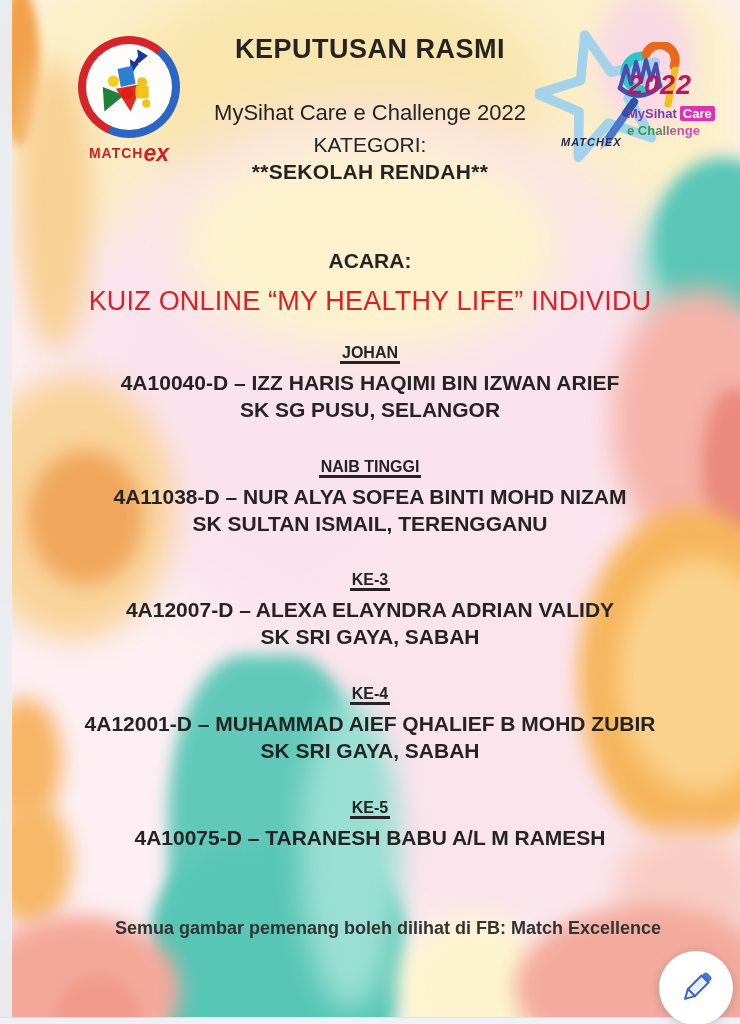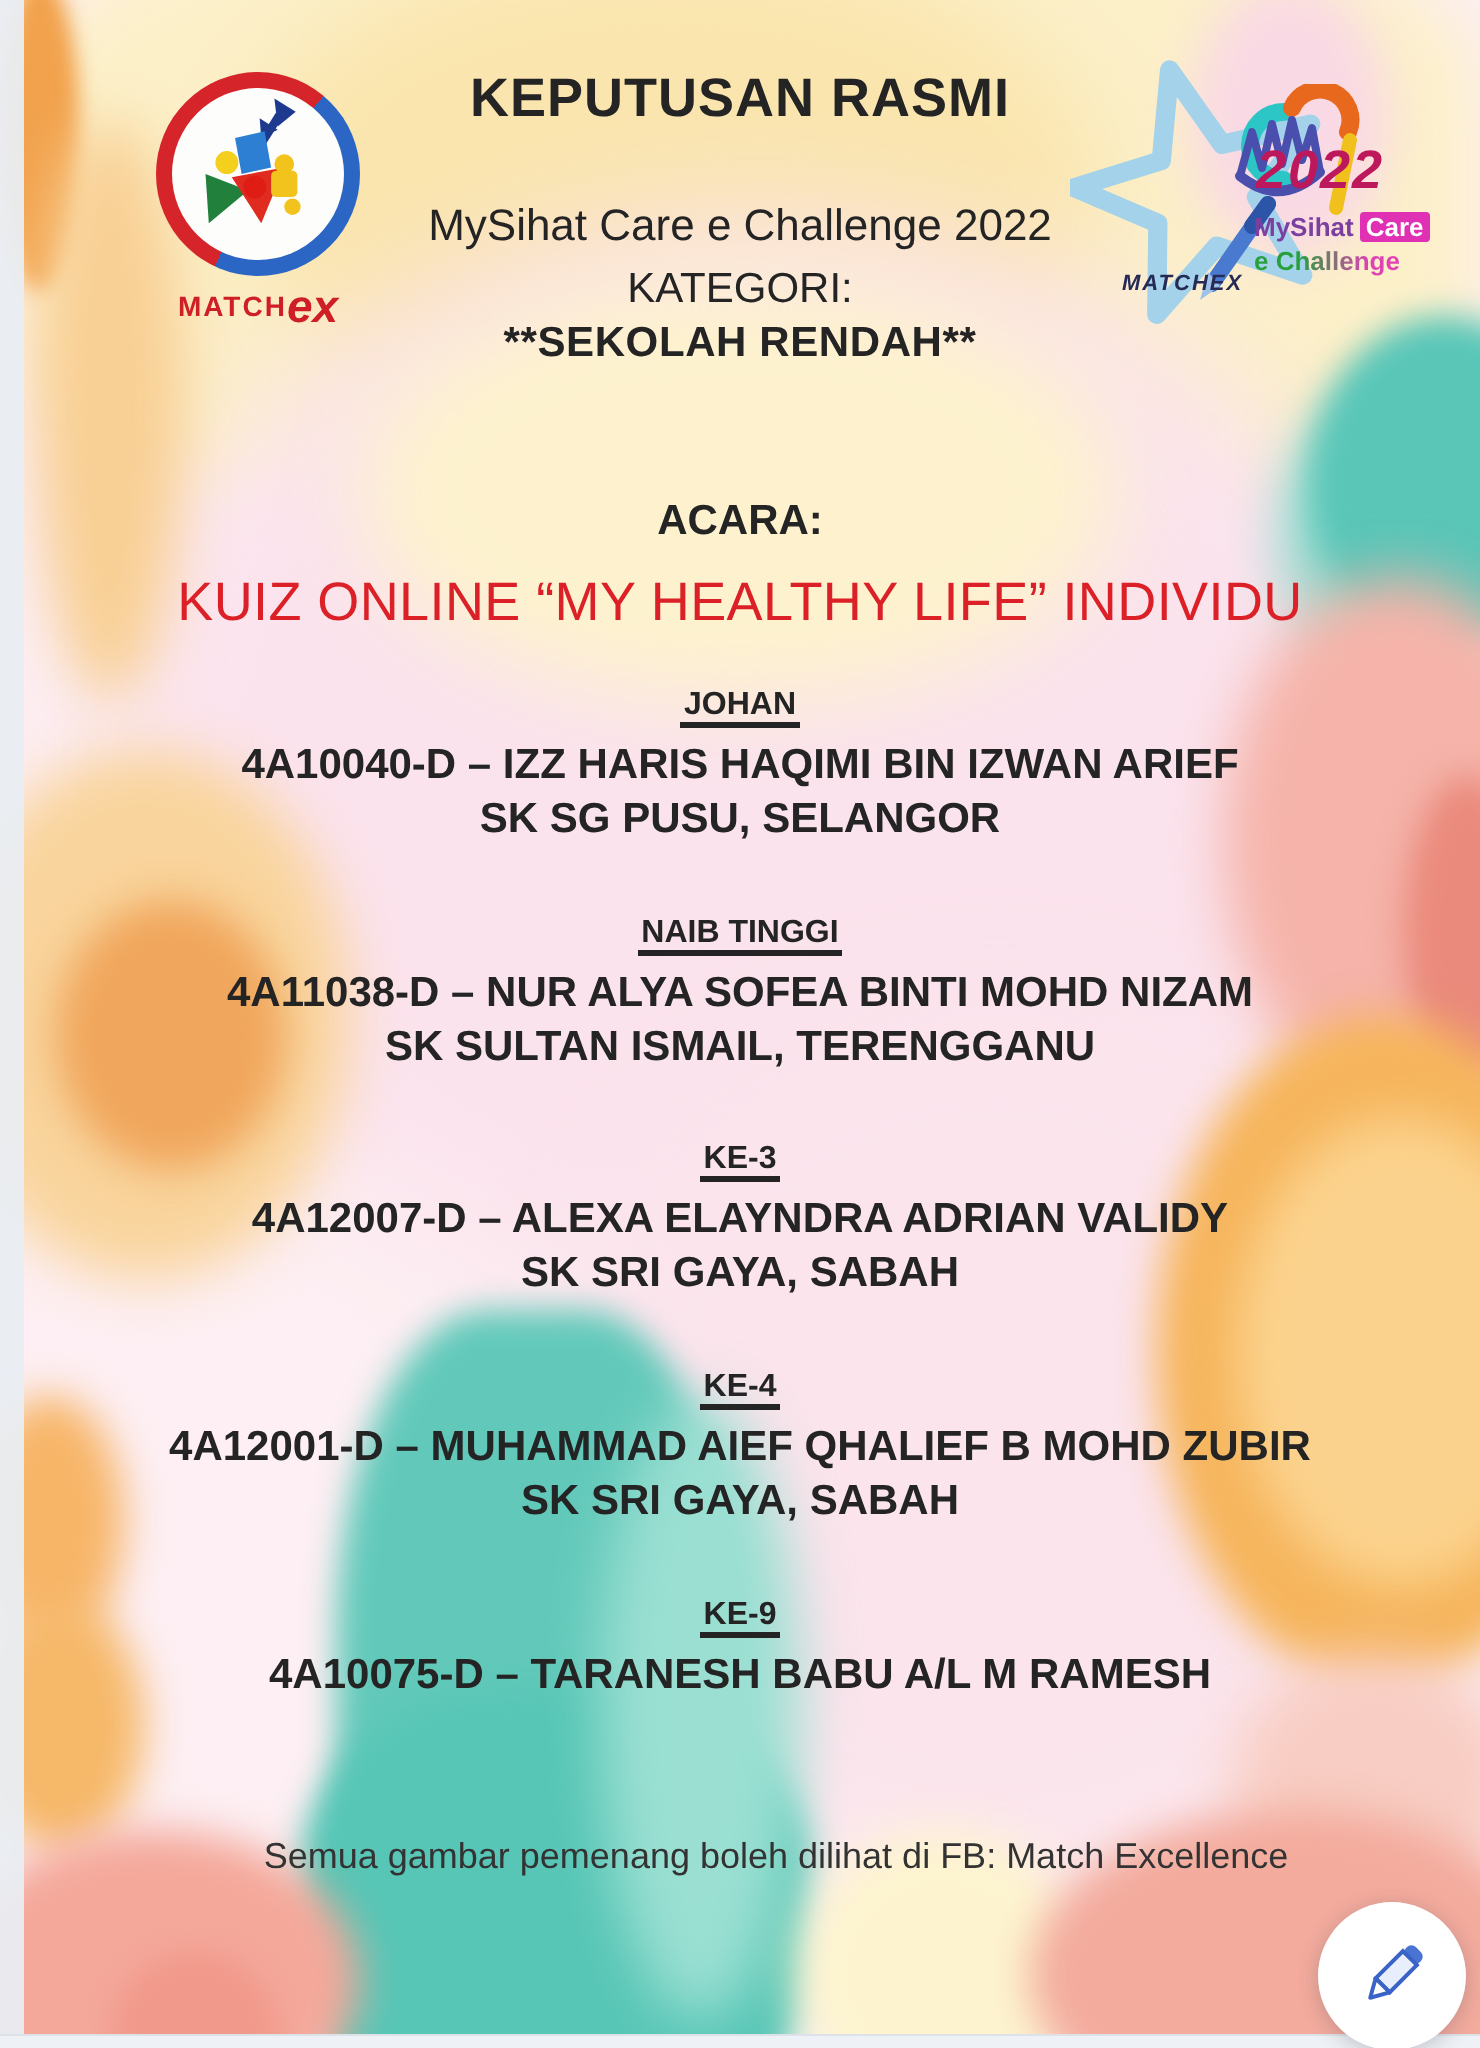--- a/index.html
+++ b/index.html
@@ -46,21 +46,21 @@
   .subtitle   {top:70px;font-size:22px;font-weight:normal;margin-top:30px;}
   .kat-label  {top:133px;font-size:21px;font-weight:normal;}
   .kat-value  {top:160px;font-size:21px;font-weight:bold;letter-spacing:.3px;}
   .acara-label{top:249px;font-size:21px;font-weight:bold;}
   .acara-name {top:276px;font-size:27px;font-weight:normal;color:#dc2027;letter-spacing:.2px;margin-top:10px;}
   .section{position:absolute;left:0;right:0;text-align:center;z-index:20;}
   .sec-0{top:340px;} .sec-1{top:454px;} .sec-2{top:567px;} .sec-3{top:681px;} .sec-4{top:795px;}
   .rank{font-size:16px;font-weight:bold;line-height:26px;margin-bottom:3px;}
   .rank span{border-bottom:3px solid #242424;padding:0 2px 0 2px;}
   .entry,.school{font-size:21px;font-weight:bold;line-height:27px;}
-  .footer-note{top:918px;font-size:18px;font-weight:normal;color:#333;padding-left:36px;}
+  .footer-note{top:918px;font-size:18px;font-weight:bold;color:#333;padding-left:36px;}
   
   .matchex{position:absolute;left:64px;top:36px;width:130px;height:132px;z-index:25;text-align:center;}
   .mx-ring{position:relative;width:102px;height:102px;margin:0 auto;border-radius:50%;
     background:conic-gradient(from 205deg,#d6242b 0deg 195deg,#2b66c4 195deg 360deg);}
   .mx-inner{position:absolute;inset:8px;border-radius:50%;background:#fdfdfb;}
   .mx-shapes{position:absolute;inset:10px;}
   .mx-text{margin-top:2px;color:#cf1f26;white-space:nowrap;}
   .mx-text .m1{font-size:14px;font-weight:bold;letter-spacing:1px;}
   .mx-text .m2{font-size:23px;font-weight:bold;font-style:italic;vertical-align:-3px;}
   
@@ -177,21 +177,21 @@
     <div class="rank"><span>KE-3</span></div>
     <div class="entry">4A12007-D – ALEXA ELAYNDRA ADRIAN VALIDY</div>
     <div class="school">SK SRI GAYA, SABAH</div>
   </div>
   <div class="section sec-3">
     <div class="rank"><span>KE-4</span></div>
     <div class="entry">4A12001-D – MUHAMMAD AIEF QHALIEF B MOHD ZUBIR</div>
     <div class="school">SK SRI GAYA, SABAH</div>
   </div>
   <div class="section sec-4">
-    <div class="rank"><span>KE-9</span></div>
+    <div class="rank"><span>KE-5</span></div>
     <div class="entry">4A10075-D – TARANESH BABU A/L M RAMESH</div>
   </div>
 
   <div class="t footer-note">Semua gambar pemenang boleh dilihat di FB: Match Excellence</div>
 
   <div class="edge-left"></div>
   <div class="edge-bottom"></div>
 
   <button class="fab">
     <svg width="44" height="44" viewBox="0 0 40 40">

